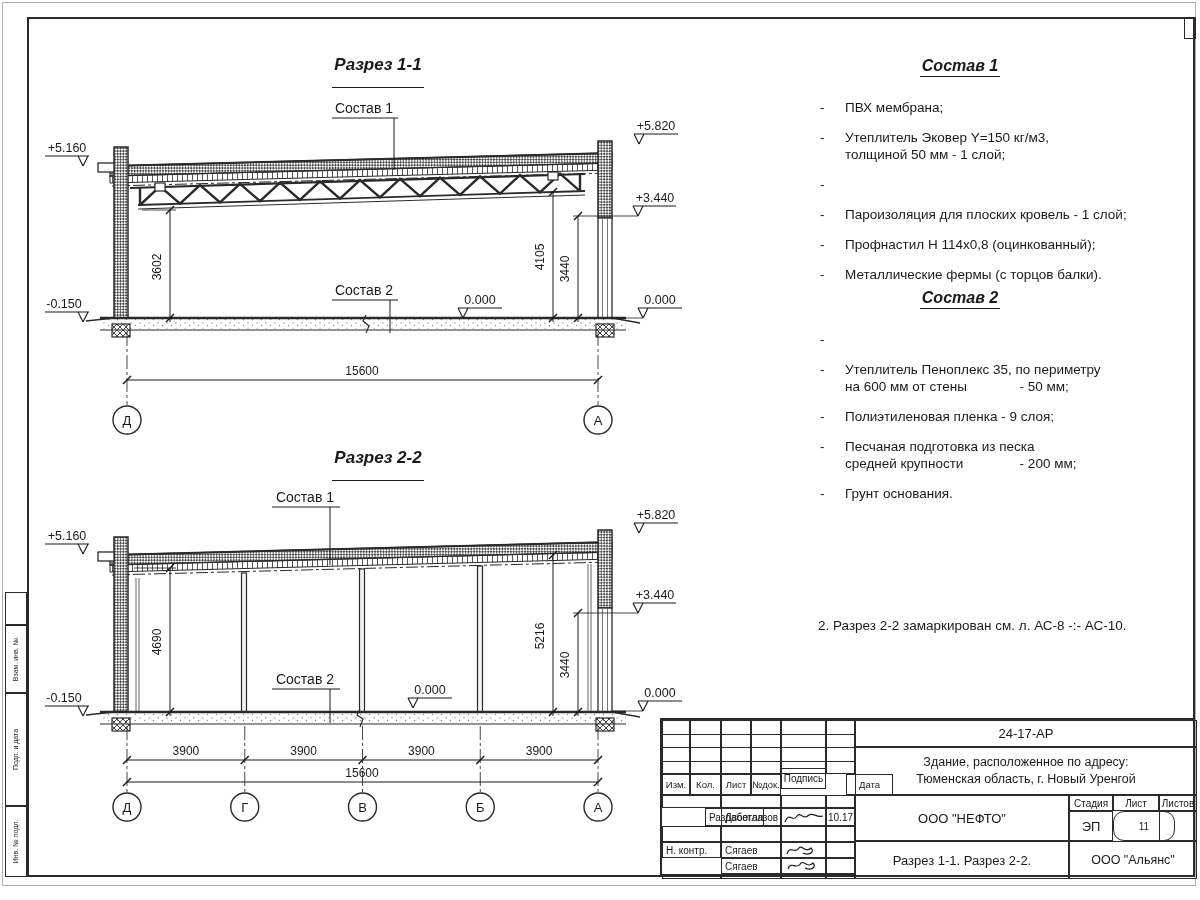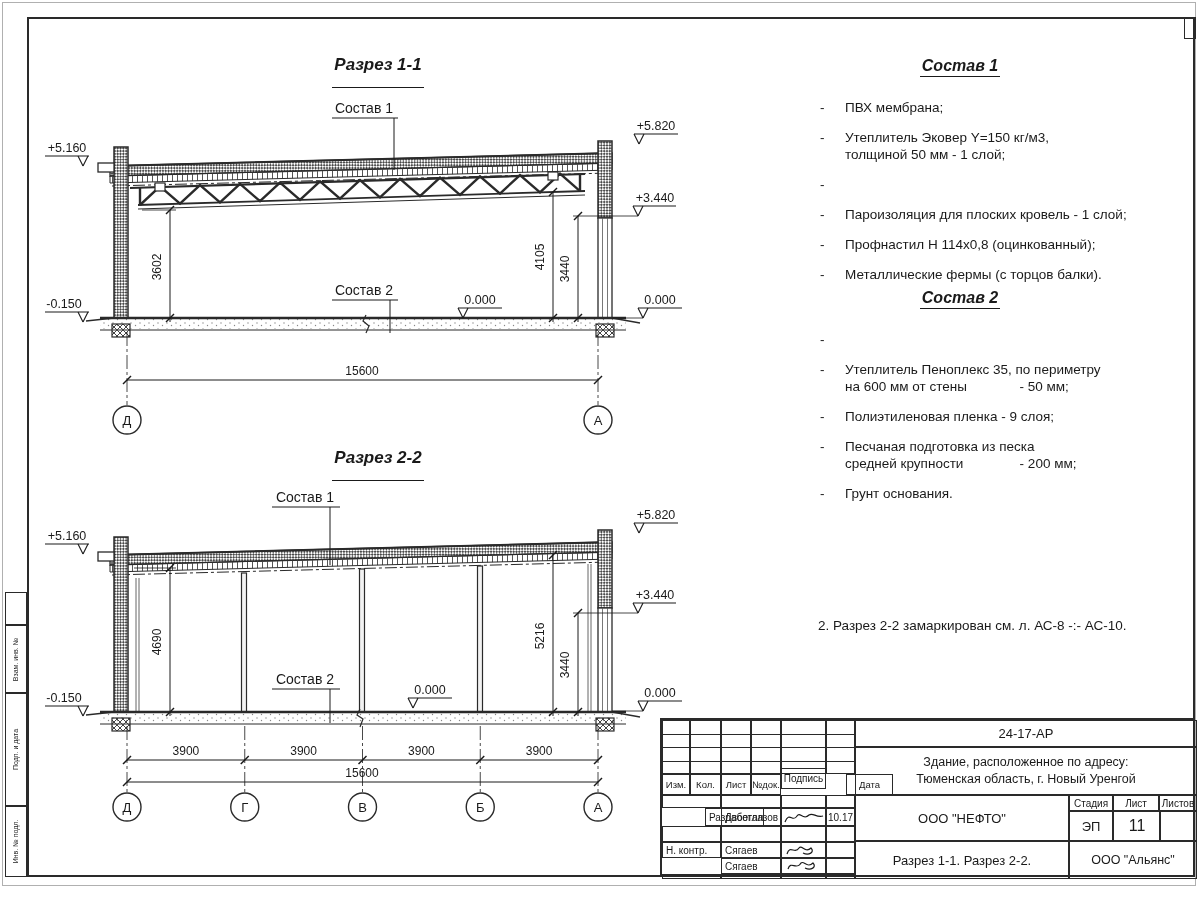--- a/index.html
+++ b/index.html
@@ -476,17 +476,17 @@
     <div style="text-align:center;line-height:17px;">
       <div>Здание, расположенное по адресу:</div>
       <div>Тюменская область, г. Новый Уренгой</div>
     </div>
   </div>
   <div class="tb" style="left:193px;top:75px;width:214px;height:46px;font-size:13px;">ООО "НЕФТО"</div>
   <div class="tb" style="left:407px;top:75px;width:44px;height:16px;font-size:10px;">Стадия</div>
   <div class="tb" style="left:451px;top:75px;width:46px;height:16px;font-size:10px;">Лист</div>
   <div class="tb" style="left:497px;top:75px;width:38px;height:16px;font-size:10px;">Листов</div>
   <div class="tb" style="left:407px;top:91px;width:44px;height:30px;font-size:13px;">ЭП</div>
-  <div class="tb" style="left:451px;top:91px;width:48px;height:30px;font-size:16px;">11</div>
+  <div class="tb" style="left:451px;top:91px;width:62px;height:30px;font-size:10px;border-radius:11px;">11</div>
   <div class="tb" style="left:497px;top:91px;width:38px;height:30px;"></div>
   <div class="tb" style="left:193px;top:121px;width:214px;height:38px;font-size:13px;">Разрез 1-1. Разрез 2-2.</div>
   <div class="tb" style="left:407px;top:121px;width:128px;height:38px;font-size:12.5px;">ООО "Альянс"</div>
 </div>
 
 </body></html>

